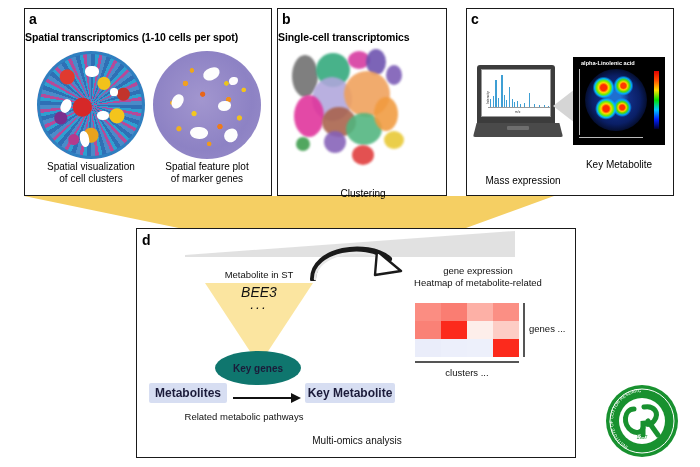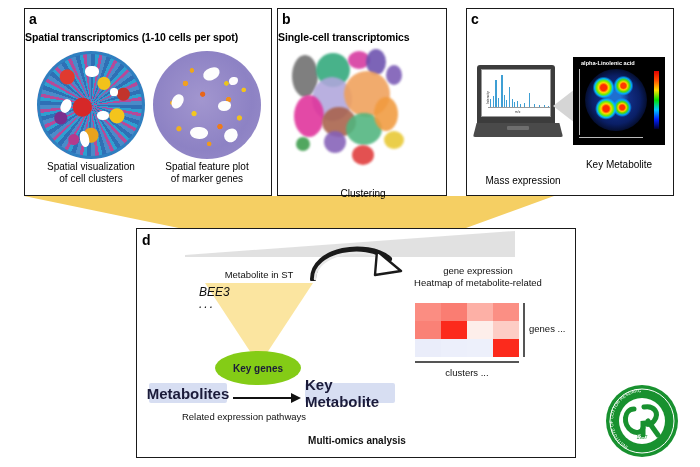--- a/index.html
+++ b/index.html
@@ -71,27 +71,27 @@
        radial-gradient(circle at 62% 27%, #ff3a00 2.6px, #ffd000 4px, #55e000 6px, #00a8ff 8px, transparent 10px),
        radial-gradient(circle at 34% 64%, #ff2a00 3px, #ffd500 5px, #6ef000 7px, #00b6ff 9px, transparent 11px),
        radial-gradient(circle at 60% 62%, #ff3000 2.4px, #ffcc00 4px, #50dd00 5.6px, #00a0ff 7.6px, transparent 9.6px),
        radial-gradient(circle at 48% 46%, #1e6fd0 6px, transparent 14px),
        radial-gradient(ellipse at 50% 50%, #1b3fa8 0%, #0a1f66 55%, #020616 78%, #000 100%);
   }
   .cbar{position:absolute;background:linear-gradient(to top,#000030,#0020ff,#00c8ff,#00e000,#ffe000,#ff5000,#e00000);}
   .msi-tick{position:absolute;background:#bbb;}
 
   
-  .pill{position:absolute;background:#d7def2;border:0;font-size:15px;font-weight:bold;
+  .pill{position:absolute;background:#d7def2;border:0;font-size:12px;font-weight:bold;
         color:#1b1b3a;display:flex;align-items:center;justify-content:center;border-radius:2px;}
-  .ellipse{position:absolute;background:#84cc16;border-radius:50%;display:flex;
+  .ellipse{position:absolute;background:#0f766e;border-radius:50%;display:flex;
            align-items:center;justify-content:center;font-size:10px;font-weight:bold;color:#1b1b3a;}
-  .gene{position:absolute;font-style:italic;font-size:12px;text-align:left;color:#111;line-height:11.5px;white-space:nowrap;}
+  .gene{position:absolute;font-style:italic;font-size:14px;text-align:center;color:#111;line-height:11.5px;white-space:nowrap;}
   .dtxt{position:absolute;font-size:9.5px;color:#111;text-align:center;white-space:nowrap;}
-  .dtxt.b{font-weight:bold;}
+  .dtxt.b{font-weight:normal;}
   .hm-cell{position:absolute;}
   .axis-line{position:absolute;background:#555;}
 </style>
 </head>
 <body>
 
 <div style="position:absolute;left:24px;top:196px;width:530px;height:48px;">
   <svg width="530" height="48" style="display:block">
     <polygon points="0,0 530,0 398,48 232,48" fill="#f5cf63"></polygon>
   </svg>
@@ -238,21 +238,21 @@
   <div class="ellipse" style="left:78px;top:122px;width:86px;height:34px;">Key genes</div>
 
   <div class="pill" style="left:12px;top:154px;width:78px;height:20px;">Metabolites</div>
   <div class="pill" style="left:168px;top:154px;width:90px;height:20px;">Key Metabolite</div>
   <div style="position:absolute;left:96px;top:160px;width:68px;height:10px;">
     <svg width="68" height="10">
       <line x1="0" y1="5" x2="58" y2="5" stroke="#111" stroke-width="2"></line>
       <polygon points="58,0 68,5 58,10" fill="#111"></polygon>
     </svg>
   </div>
-  <div class="dtxt" style="left:12px;top:182px;width:190px;">Related expression pathways</div>
+  <div class="dtxt" style="left:12px;top:182px;width:190px;">Related metabolic pathways</div>
 
   <div class="dtxt" style="left:248px;top:36px;width:186px;line-height:12px;">
     <div>gene expression</div>
     <div>Heatmap of metabolite-related</div>
   </div>
 
   <div style="position:absolute;left:278px;top:74px;width:104px;height:54px;">
     <div class="hm-cell" style="left:0;top:0;width:26px;height:18px;background:#fb8d82;"></div>
     <div class="hm-cell" style="left:26px;top:0;width:26px;height:18px;background:#fa7d72;"></div>
     <div class="hm-cell" style="left:52px;top:0;width:26px;height:18px;background:#fdb0a6;"></div>

